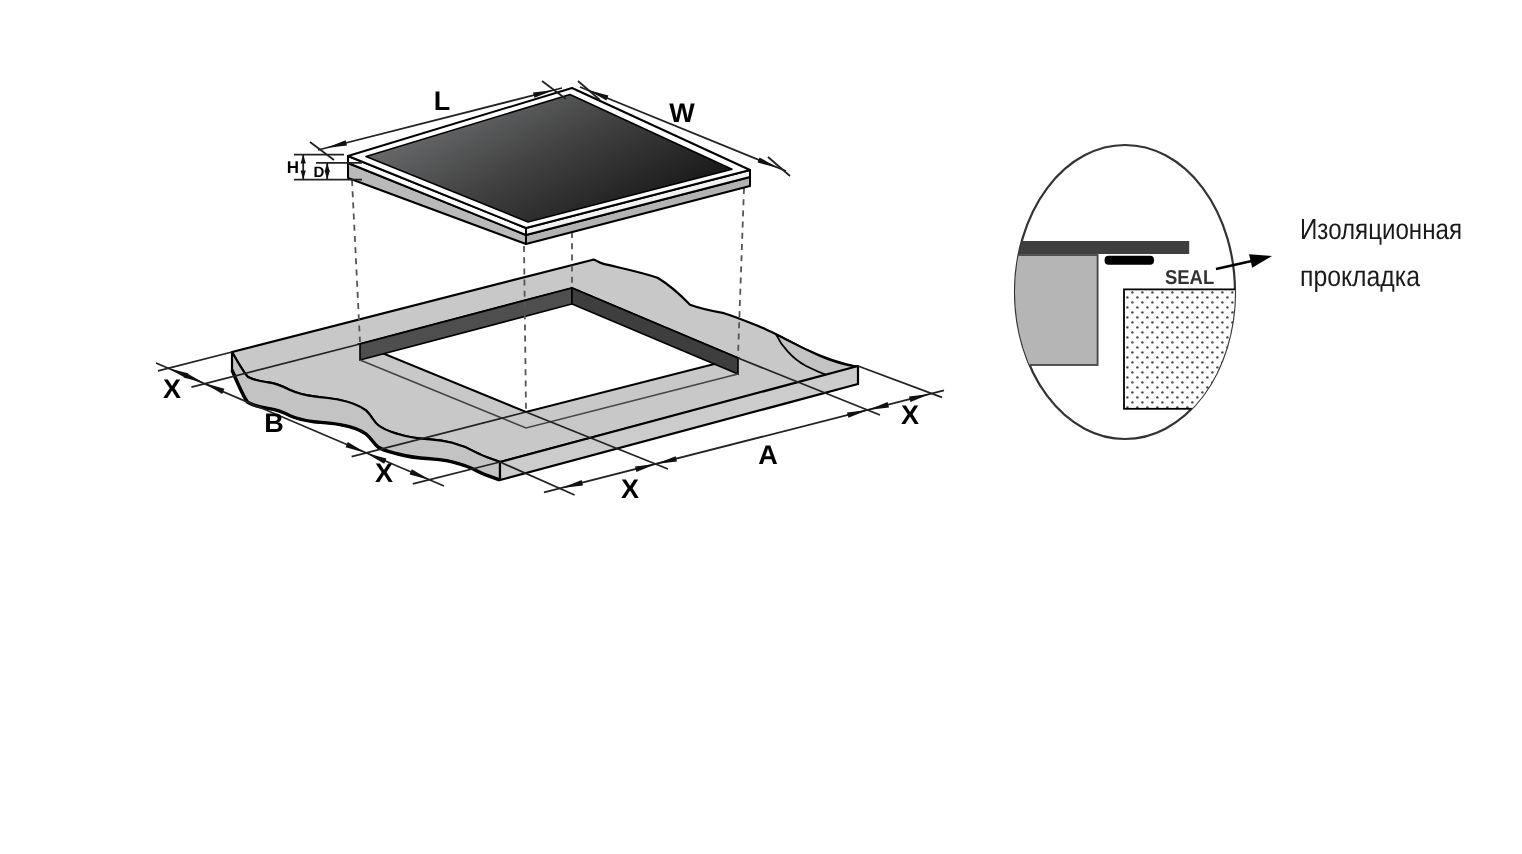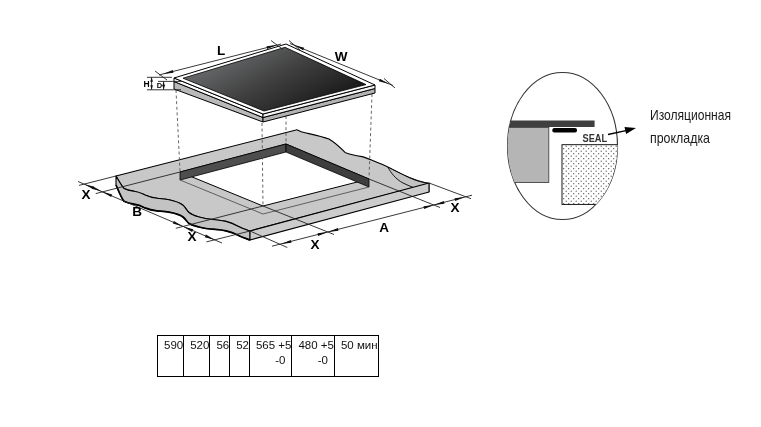--- a/index.html
+++ b/index.html
@@ -182,24 +182,15 @@
 <text x="582.5" y="142" font-weight="bold" font-size="10px" fill="#333" textLength="24.6" lengthAdjust="spacingAndGlyphs">SEAL</text>
 <line x1="608" y1="134.5" x2="627" y2="130.3" stroke="#000" stroke-width="1.3"></line>
 <polygon points="636,128 626.1,133.9 624.5,127.1" fill="#000"></polygon>
 
 <text x="650" y="119.5" font-size="14.5px" fill="#1a1a1a" textLength="81" lengthAdjust="spacingAndGlyphs">Изоляционная</text>
 <text x="650" y="143" font-size="14.5px" fill="#1a1a1a" textLength="60" lengthAdjust="spacingAndGlyphs">прокладка</text>
 </svg>
 
 <table id="tbl" cellspacing="0">
 <tbody>
-<tr class="dt">
-<td>590</td>
-<td>520</td>
-<td>56</td>
-<td>52</td>
-<td>565 +5<div class="sub">-0</div></td>
-<td>480 +5<div class="sub">-0</div></td>
-<td>50 мин</td>
-</tr>
 </tbody>
     </table>
 </div>
 
 </body></html>

